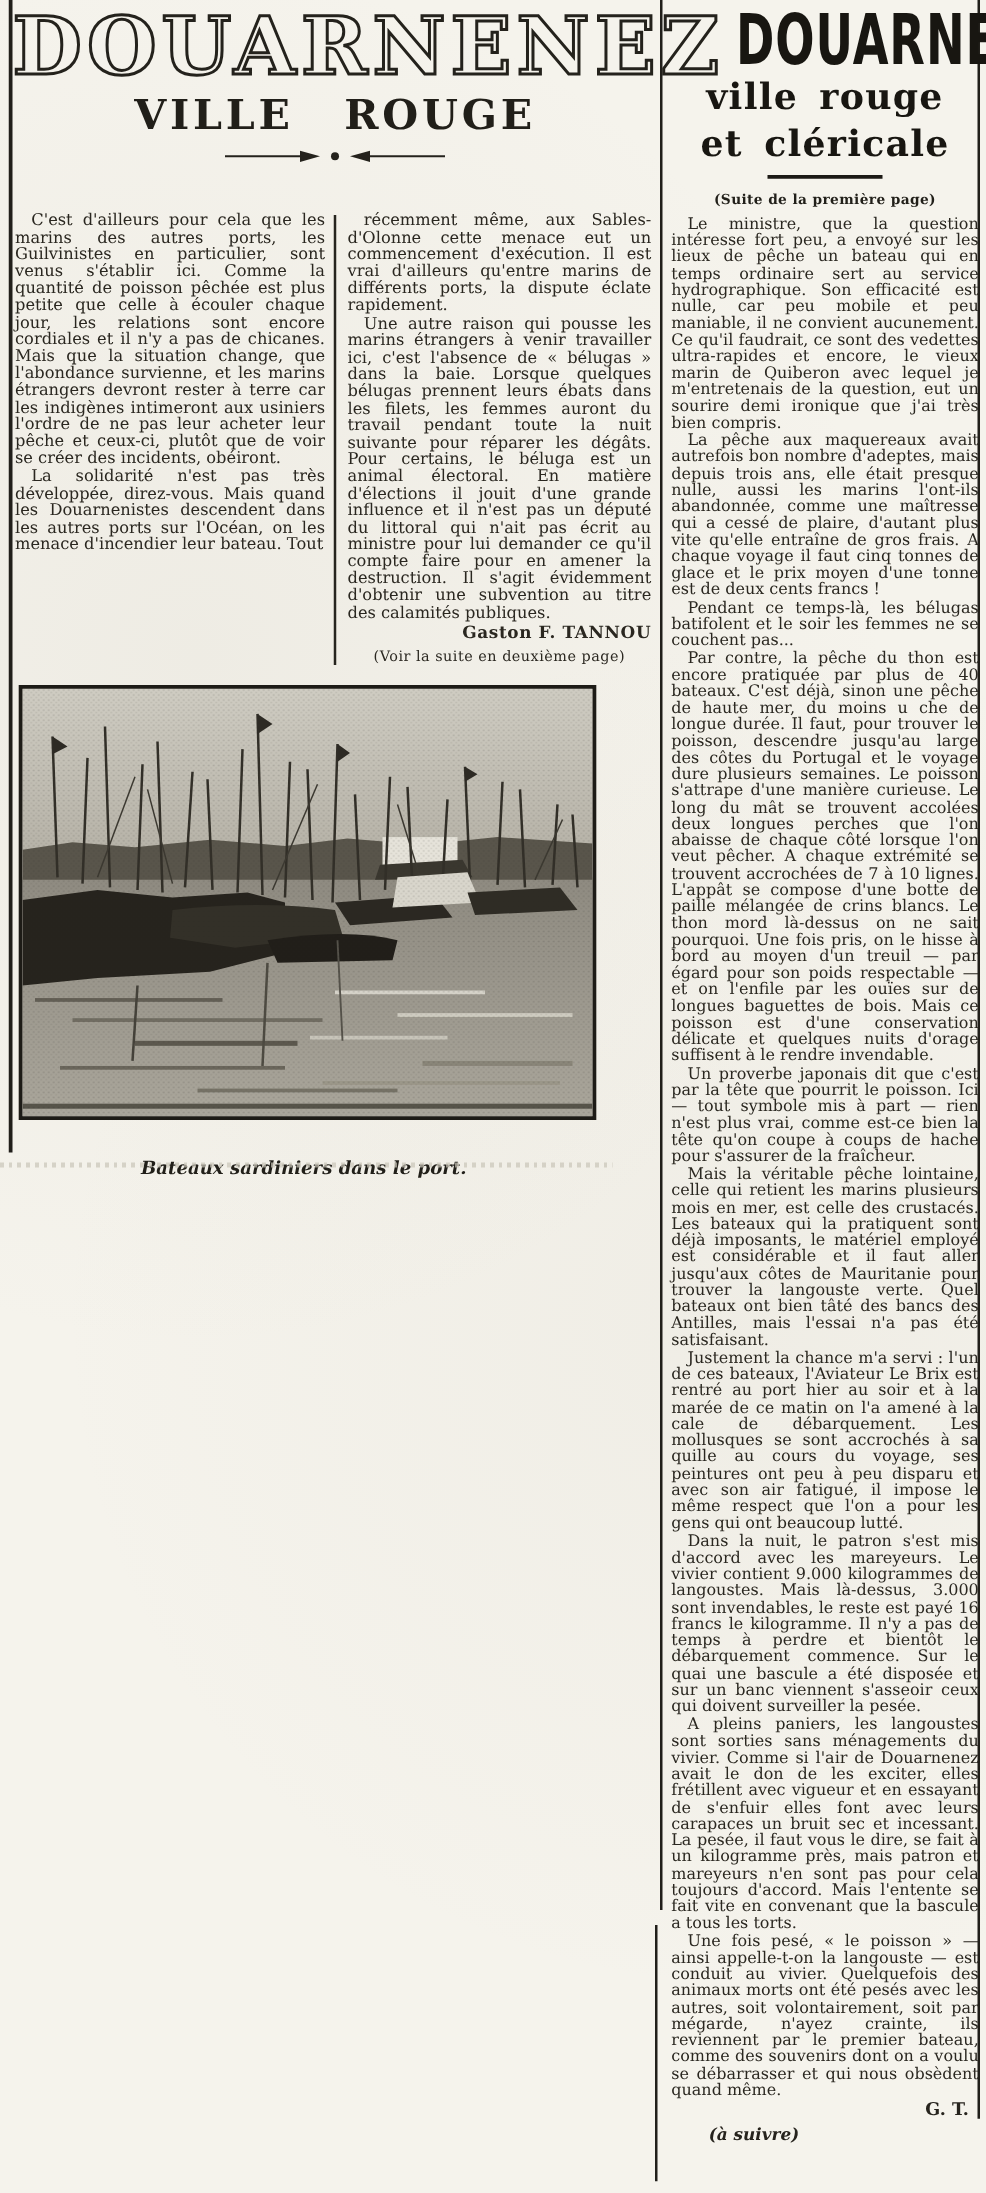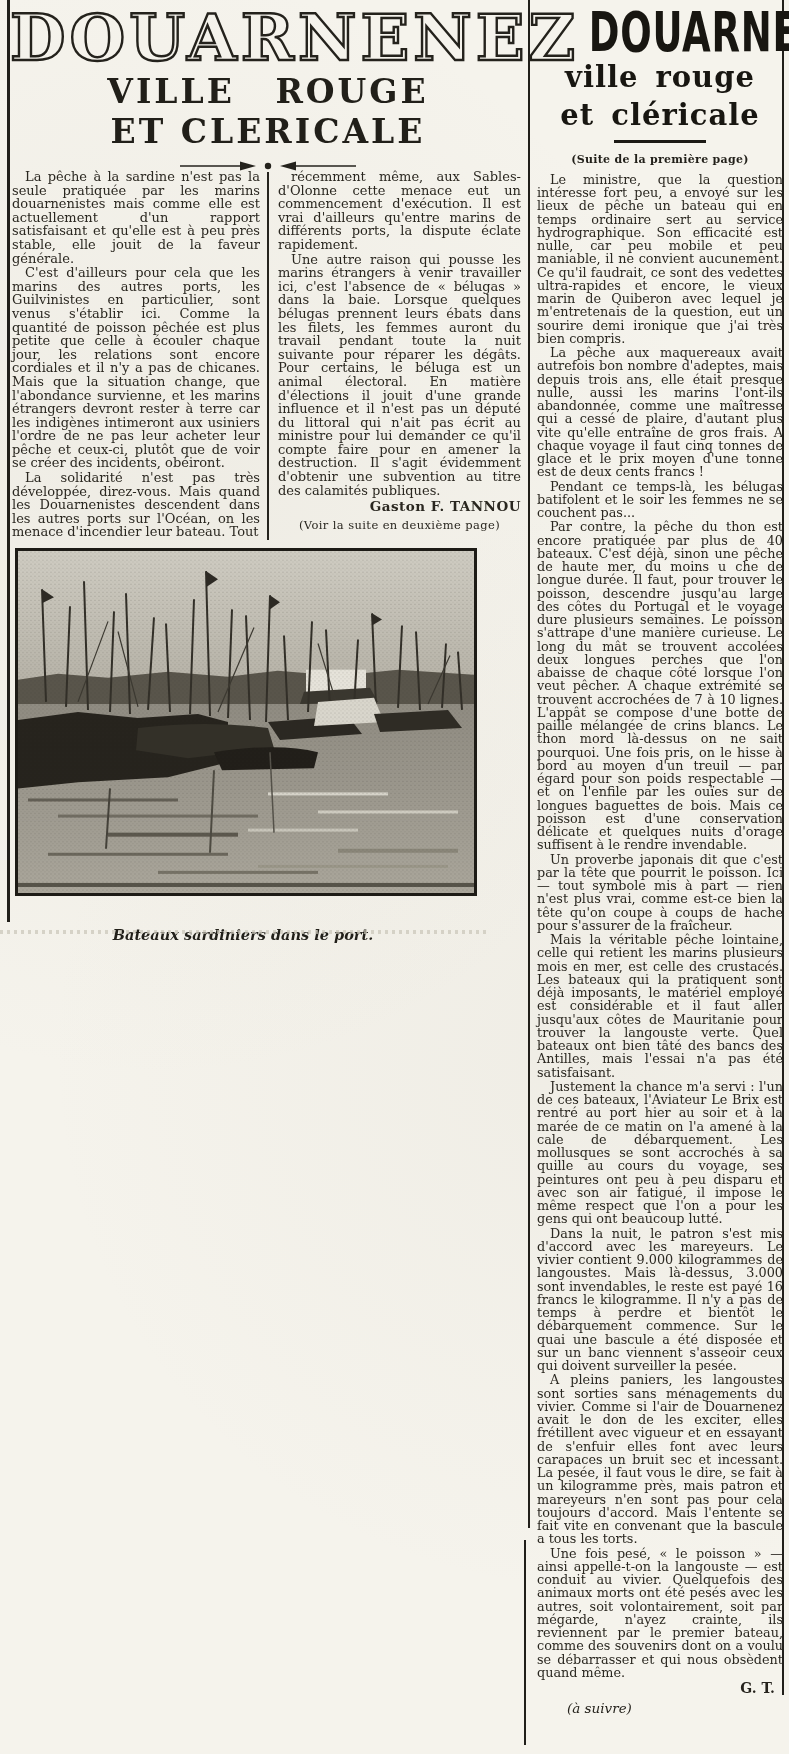--- a/index.html
+++ b/index.html
@@ -63,46 +63,44 @@
   .masthead-sub{
     margin:8px 0 0;text-align:center;font-family:"DejaVu Serif",serif;
     font-weight:bold;font-size:29px;line-height:1.05;letter-spacing:1px;
     word-spacing:6px;color:#181611;
   }
   .short-rule{width:92px;height:3px;background:#1c1a15;margin:9px auto 0;}
   .suite-note{margin:10px 0 0;text-align:center;font-weight:bold;font-size:11px;letter-spacing:.3px;color:#211f19;}
   .right-body{margin-top:7px;text-align:justify;font-size:12.8px;line-height:13.25px;color:#2a2720;}
   .right-body p{margin:0 0 1px;text-indent:13px;}
   .sig-right{margin-top:1px;text-align:right;font-weight:bold;font-size:14px;padding-right:8px;}
-  .a-suivre{margin-top:4px;font-weight:normal;font-style:italic;font-size:13.5px;text-indent:30px;}
+  .a-suivre{margin-top:4px;font-weight:bold;font-style:italic;font-size:13.5px;text-indent:30px;}
 </style>
 </head>
 <body>
 
 <div class="vrule" style="left:7px;top:0;width:3px;height:922px;"></div>
 <div class="vrule" style="left:528px;top:0;width:2px;height:1528px;"></div>
 <div class="vrule" style="left:524px;top:1540px;width:2px;height:205px;"></div>
 <div class="vrule" style="left:782px;top:0;width:2px;height:1695px;"></div>
 
 <section class="left-article">
   <h1 class="hl-outline">DOUARNENEZ</h1>
   <h2 class="hl-sub wide">VILLE ROUGE</h2>
-  <h2 class="hl-sub">ET CLERICALE</h2>
 
   <svg class="ornament" width="180" height="14" viewBox="0 0 180 14">
     <line x1="2" y1="7" x2="70" y2="7" stroke="#24221c" stroke-width="1.6"></line>
     <polygon points="62,2.5 78,7 62,11.5" fill="#24221c"></polygon>
     <circle cx="90" cy="7" r="3.2" fill="#24221c"></circle>
     <polygon points="118,2.5 102,7 118,11.5" fill="#24221c"></polygon>
     <line x1="110" y1="7" x2="178" y2="7" stroke="#24221c" stroke-width="1.6"></line>
   </svg>
 
   <div class="cols">
     <div class="col col1">
-        <p class="body-paragraph">La pêche à la sardine n'est pas la seule pratiquée par les marins douarnenistes mais comme elle est actuellement d'un rapport satisfaisant et qu'elle est à peu près stable, elle jouit de la faveur générale.</p>
         <p class="body-paragraph">C'est d'ailleurs pour cela que les marins des autres ports, les Guilvinistes en particulier, sont venus s'établir ici. Comme la quantité de poisson pêchée est plus petite que celle à écouler chaque jour, les relations sont encore cordiales et il n'y a pas de chicanes. Mais que la situation change, que l'abondance survienne, et les marins étrangers devront rester à terre car les indigènes intimeront aux usiniers l'ordre de ne pas leur acheter leur pêche et ceux-ci, plutôt que de voir se créer des incidents, obéiront.</p>
         <p class="body-paragraph">La solidarité n'est pas très développée, direz-vous. Mais quand les Douarnenistes descendent dans les autres ports sur l'Océan, on les menace d'incendier leur bateau. Tout</p>
       </div>
     <div class="col-rule"></div>
     <div class="col col2">
       <div>
           <p class="body-paragraph">récemment même, aux Sables-d'Olonne cette menace eut un commencement d'exécution. Il est vrai d'ailleurs qu'entre marins de différents ports, la dispute éclate rapidement.</p>
           <p class="body-paragraph">Une autre raison qui pousse les marins étrangers à venir travailler ici, c'est l'absence de « bélugas » dans la baie. Lorsque quelques bélugas prennent leurs ébats dans les filets, les femmes auront du travail pendant toute la nuit suivante pour réparer les dégâts. Pour certains, le béluga est un animal électoral. En matière d'élections il jouit d'une grande influence et il n'est pas un député du littoral qui n'ait pas écrit au ministre pour lui demander ce qu'il compte faire pour en amener la destruction. Il s'agit évidemment d'obtenir une subvention au titre des calamités publiques.</p>
         </div>
       <div class="sig-left">Gaston F. TANNOU</div>

